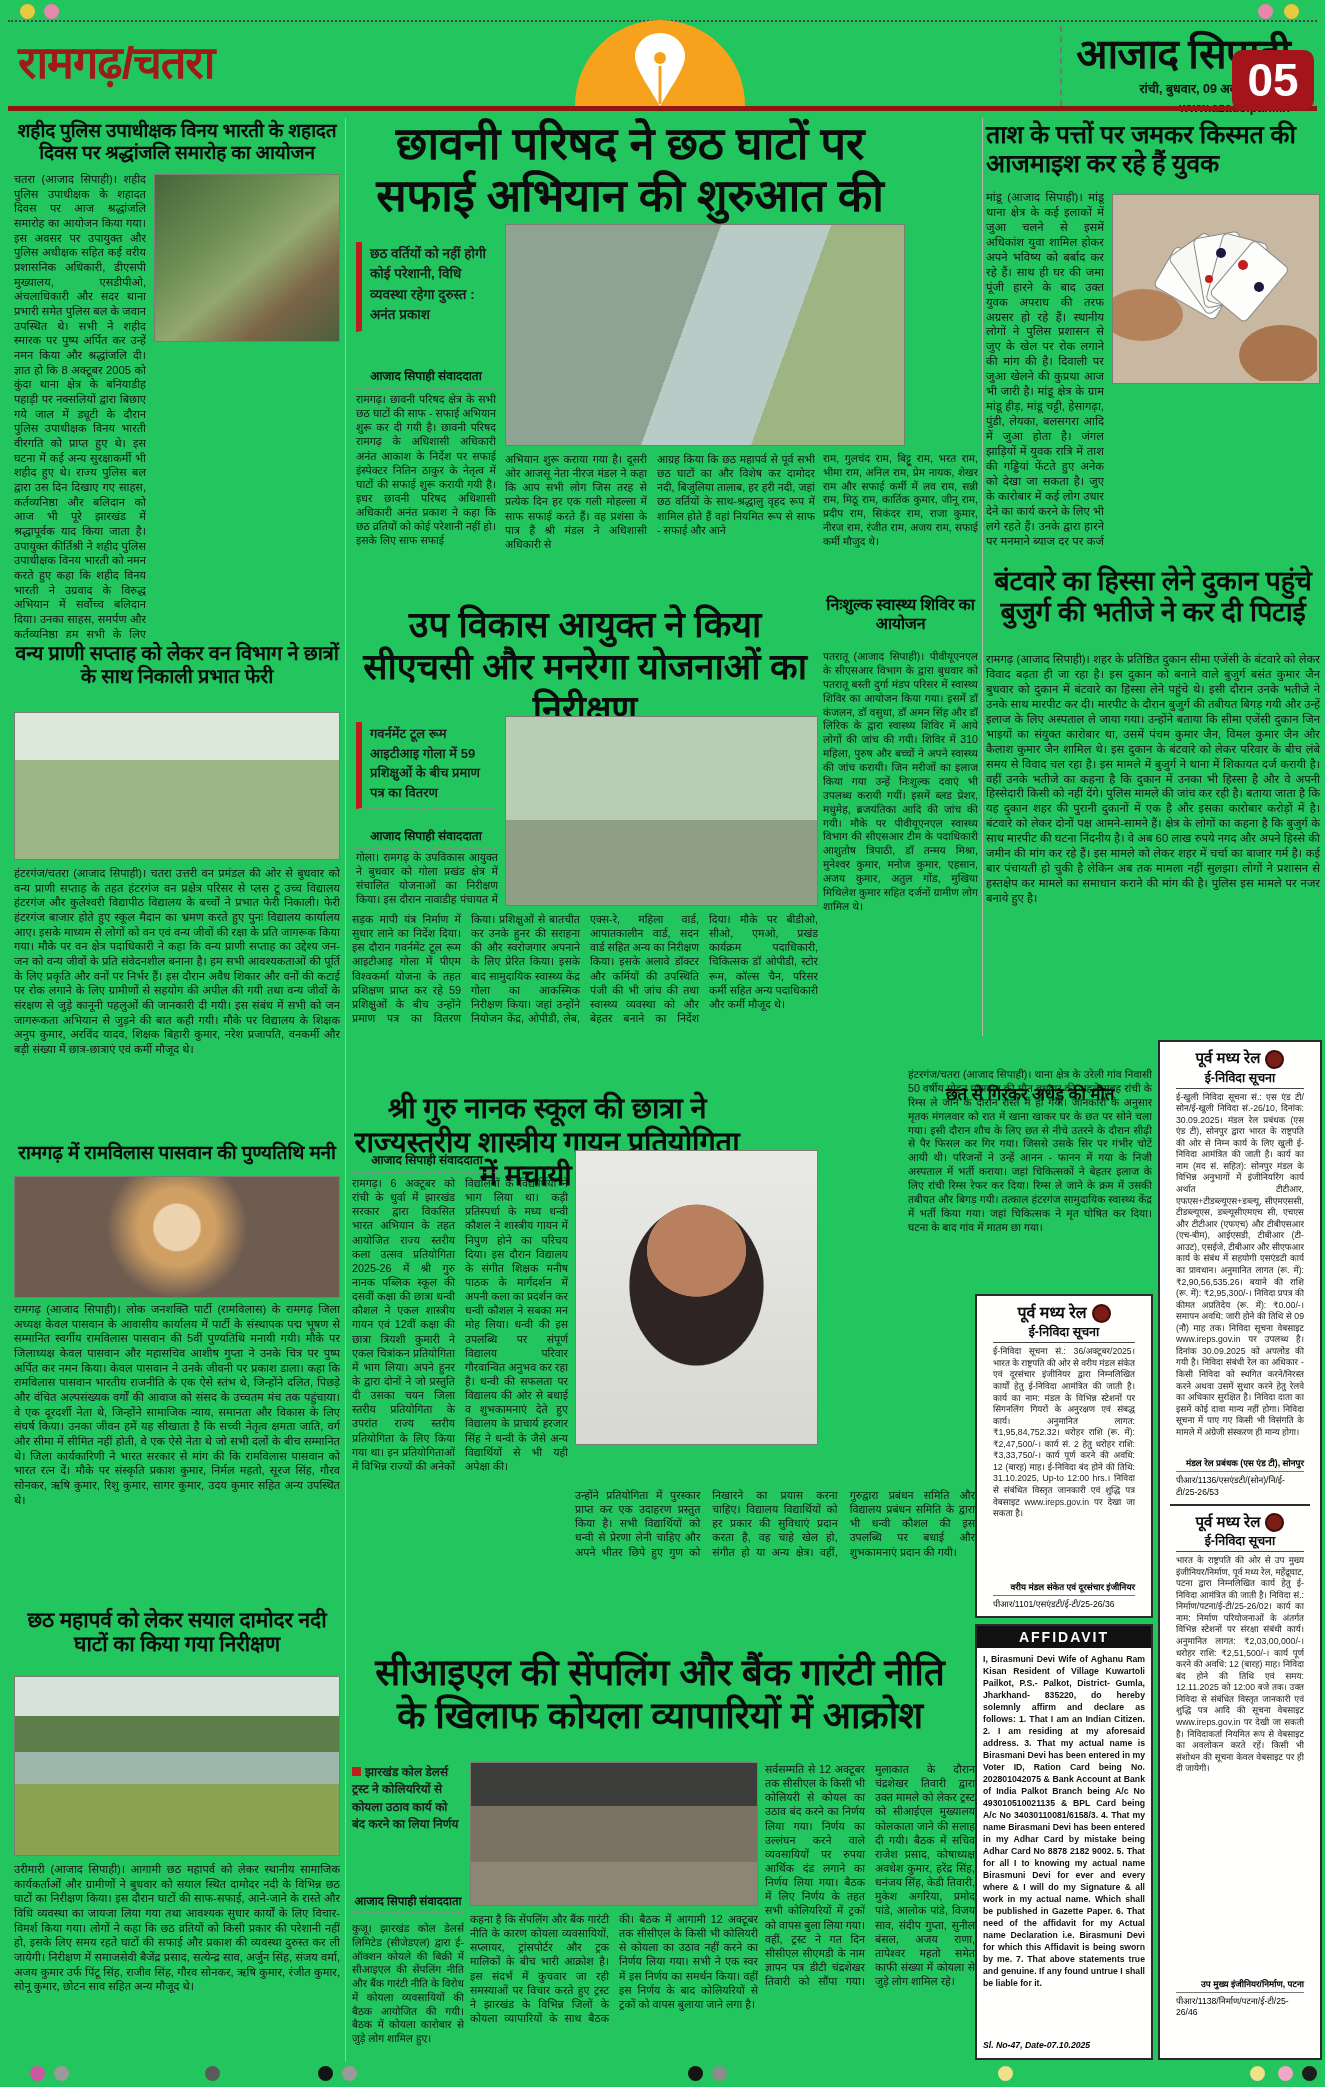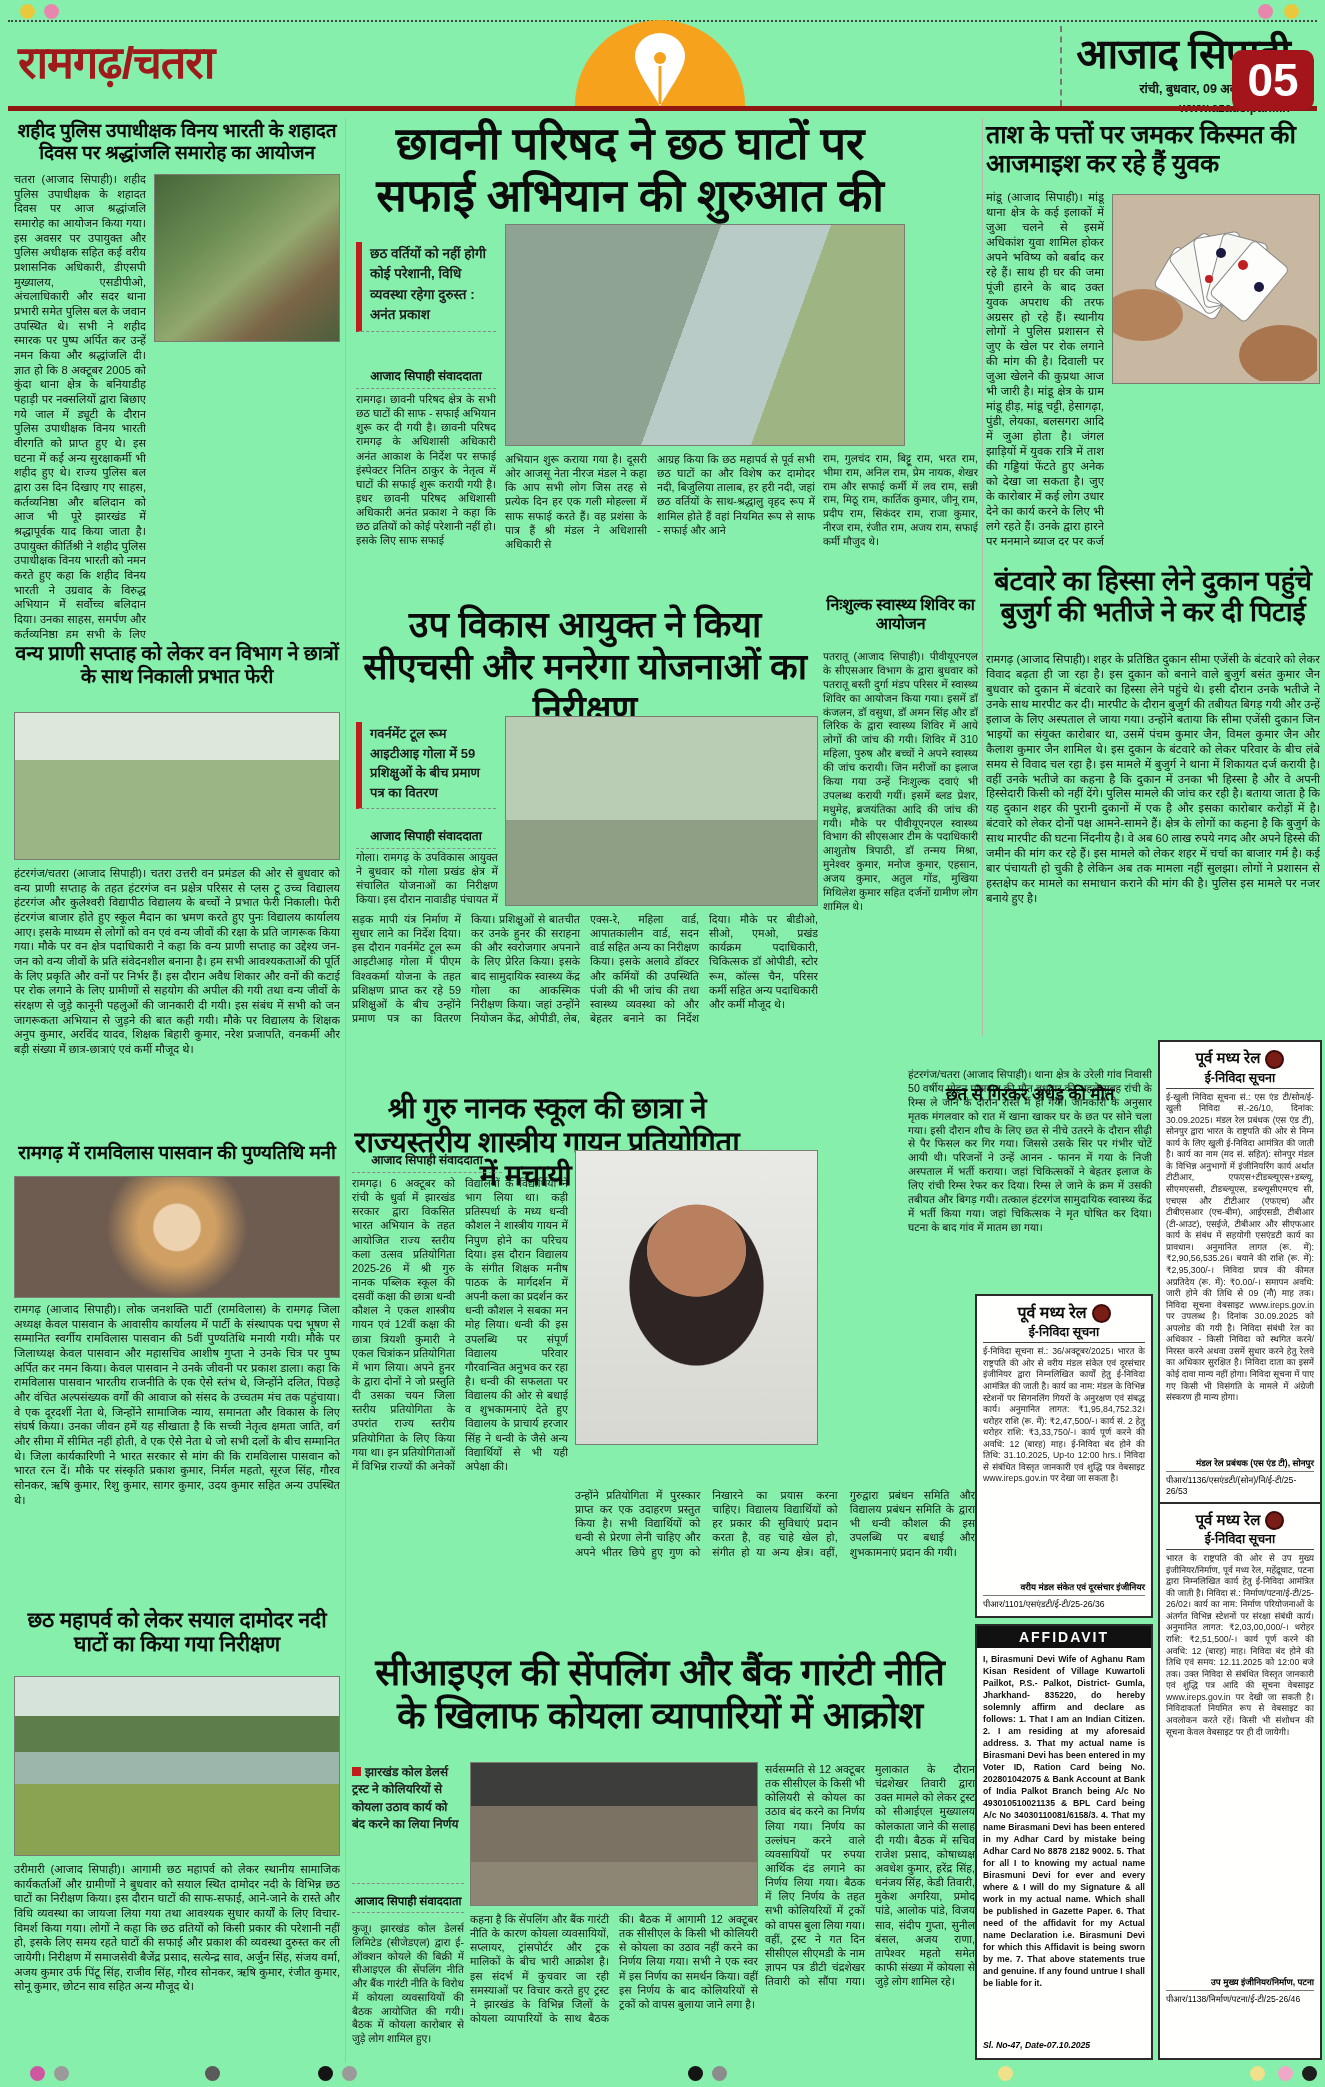--- a/index.html
+++ b/index.html
@@ -1,27 +1,27 @@
 <!DOCTYPE html>
 <html><head>
 <meta charset="utf-8">
 <style>
   html,body{margin:0;padding:0;background:#e8e6e0;}
-  #page{position:relative;width:1325px;height:2087px;margin:0 auto;background:#86efac;
+  #page{position:relative;width:1325px;height:2087px;margin:0 auto;background:#22c55e;
         font-family:"Liberation Sans","DejaVu Sans",sans-serif;overflow:hidden;}
   .abs{position:absolute;box-sizing:border-box;}
   .hl{font-weight:700;color:#0c0c0c;text-align:center;line-height:1.16;letter-spacing:-0.2px;}
   .body-txt{font-size:11px;line-height:1.31;text-align:justify;color:#151515;overflow:hidden;height:100%;}
   .photo{border:1px solid #7c7c74;}
   .kicker{border-left:6px solid #c21d1d;padding:2px 2px 6px 8px;font-weight:700;font-size:13.5px;
           line-height:1.5;color:#1d1d1d;border-bottom:1px dashed #8a8a8a;}
   .byline{font-weight:700;font-size:12px;text-align:center;color:#111;padding:3px 0 4px 0;
           border-bottom:1px dashed #8a8a8a;}
   .vrule{background:#b8b6ae;width:1px;}
-  .notice-box{border:2px solid #2b2b2b;background:#fffffe;padding:5px 6px;overflow:hidden;}
+  .notice-box{border:2px solid #2b2b2b;background:#fffffe;padding:5px 16px;overflow:hidden;}
   .notice-org{font-weight:800;font-size:16px;text-align:center;color:#0c0c0c;}
   .notice-sub{font-weight:800;font-size:12.5px;text-align:center;color:#0c0c0c;
               border-bottom:1px solid #444;padding-bottom:2px;margin-bottom:3px;}
   .notice-body{font-size:8.7px;line-height:1.33;text-align:justify;color:#1a1a1a;}
   .notice-sign{font-size:8.7px;font-weight:700;text-align:right;margin-top:3px;}
   .notice-pr{font-size:8.6px;text-align:left;margin-top:2px;border-top:1px solid #777;padding-top:2px;}
   .emblem{display:inline-block;width:15px;height:15px;border-radius:50%;background:#7a1d16;
           vertical-align:middle;margin-left:5px;border:2px solid #3a0d0a;}
   .dot{position:absolute;width:15px;height:15px;border-radius:50%;}
   .masthead-sub{font-size:12.5px;font-weight:700;color:#111;text-align:right;line-height:1.5;}

